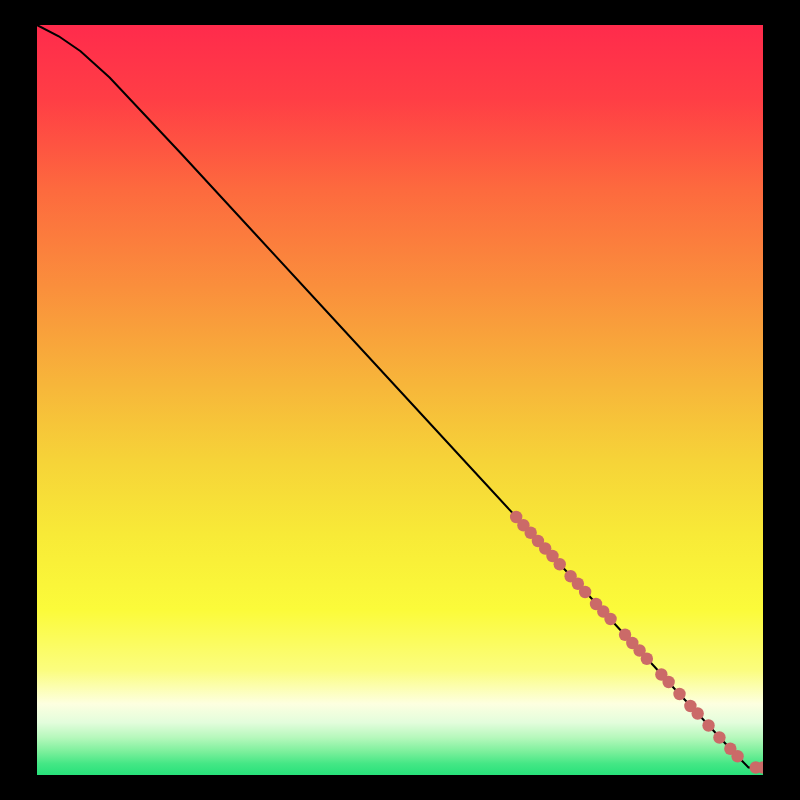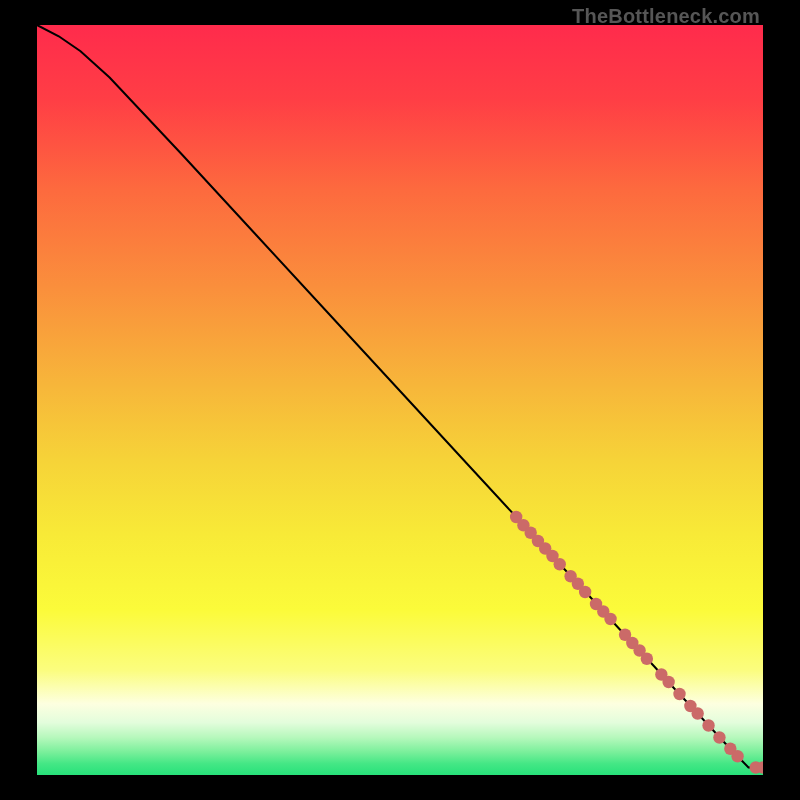--- a/index.html
+++ b/index.html
@@ -41,21 +41,20 @@
     position: absolute;
     inset: 0;
     width: 100%;
     height: 100%;
   }
 </style>
 </head>
 <body>
 <div class="stage">
 
-  <div class="watermark">TheBottleneck.com</div>
 
   <div class="plot-area">
     <svg class="gradient-bg" viewBox="0 0 726 750" preserveAspectRatio="none">
       <defs>
         <linearGradient id="bg" x1="0" y1="0" x2="0" y2="1">
 
         <stop offset="0%" stop-color="#ff2b4c"></stop>
             <stop offset="10%" stop-color="#ff3e45"></stop>
             <stop offset="22%" stop-color="#fd6a3e"></stop>
             <stop offset="35%" stop-color="#fa8f3c"></stop>

